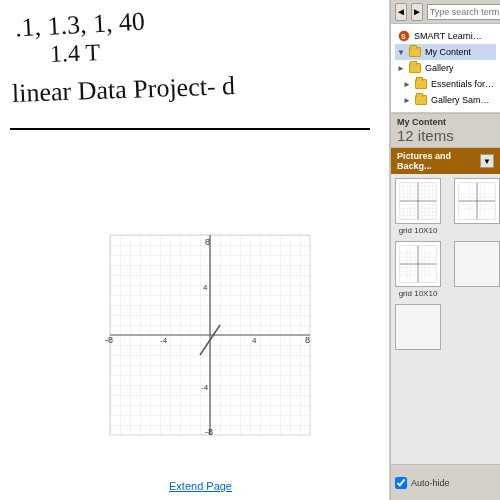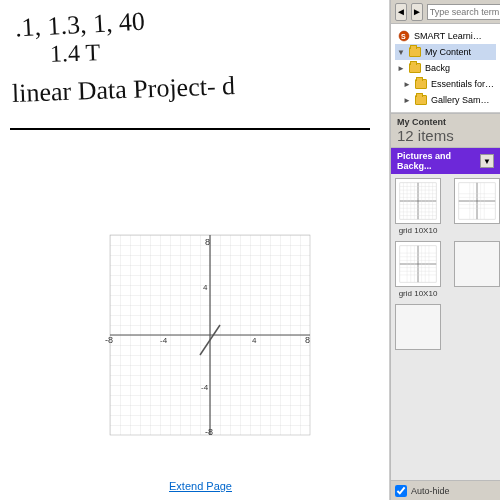--- a/index.html
+++ b/index.html
@@ -173,21 +173,21 @@
       border-top: 1px solid #bbb;
     }
 
     #content-count {
       font-size: 9px;
       color: #333;
     }
 
     
     #category-bar {
-      background: #6d28d9;
+      background: #a16207;
       padding: 3px 6px;
       display: flex;
       align-items: center;
       gap: 4px;
       justify-content: flex-end;
     }
 
     #category-label {
       color: #fff;
       font-size: 9px;
@@ -253,21 +253,21 @@
     }
 
     
     .mini-grid {
       width: 40px;
       height: 40px;
     }
 
     
     #panel-footer {
-      height: 20px;
+      height: 36px;
       background: #d4d0c8;
       border-top: 1px solid #bbb;
       display: flex;
       align-items: center;
       padding: 0 4px;
       gap: 4px;
     }
 
     #autohide-checkbox {
       width: 12px;
@@ -351,21 +351,21 @@
       </div>
       <span class="item-label">My Content</span>
     </div>
 
 
     <div class="tree-item">
       <span class="expand-icon">►</span>
       <div class="tree-icon">
         <div class="folder-icon"></div>
       </div>
-      <span class="item-label">Backg</span>
+      <span class="item-label">Gallery</span>
     </div>
 
     <div class="tree-item" style="padding-left:8px;">
       <span class="expand-icon">►</span>
       <div class="tree-icon">
         <div class="folder-icon"></div>
       </div>
       <span class="item-label">Essentials for E...</span>
     </div>
 

